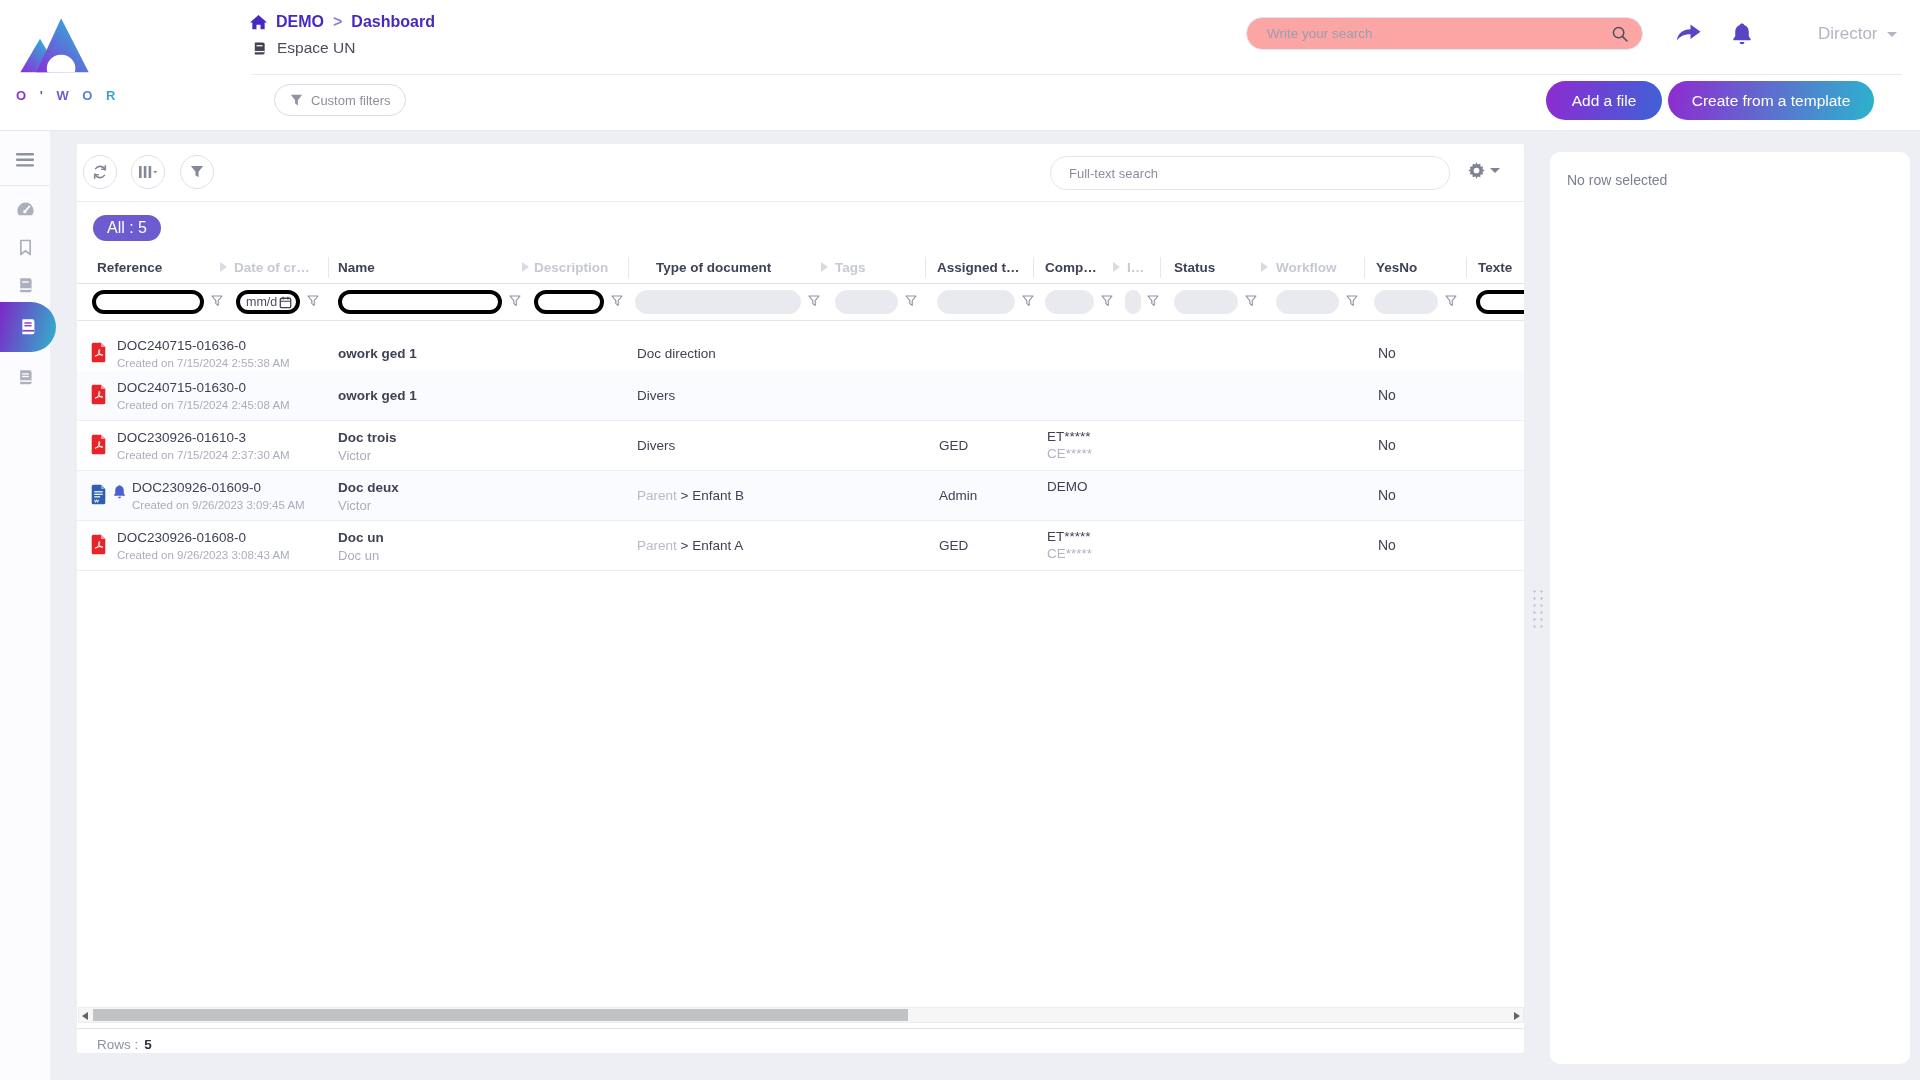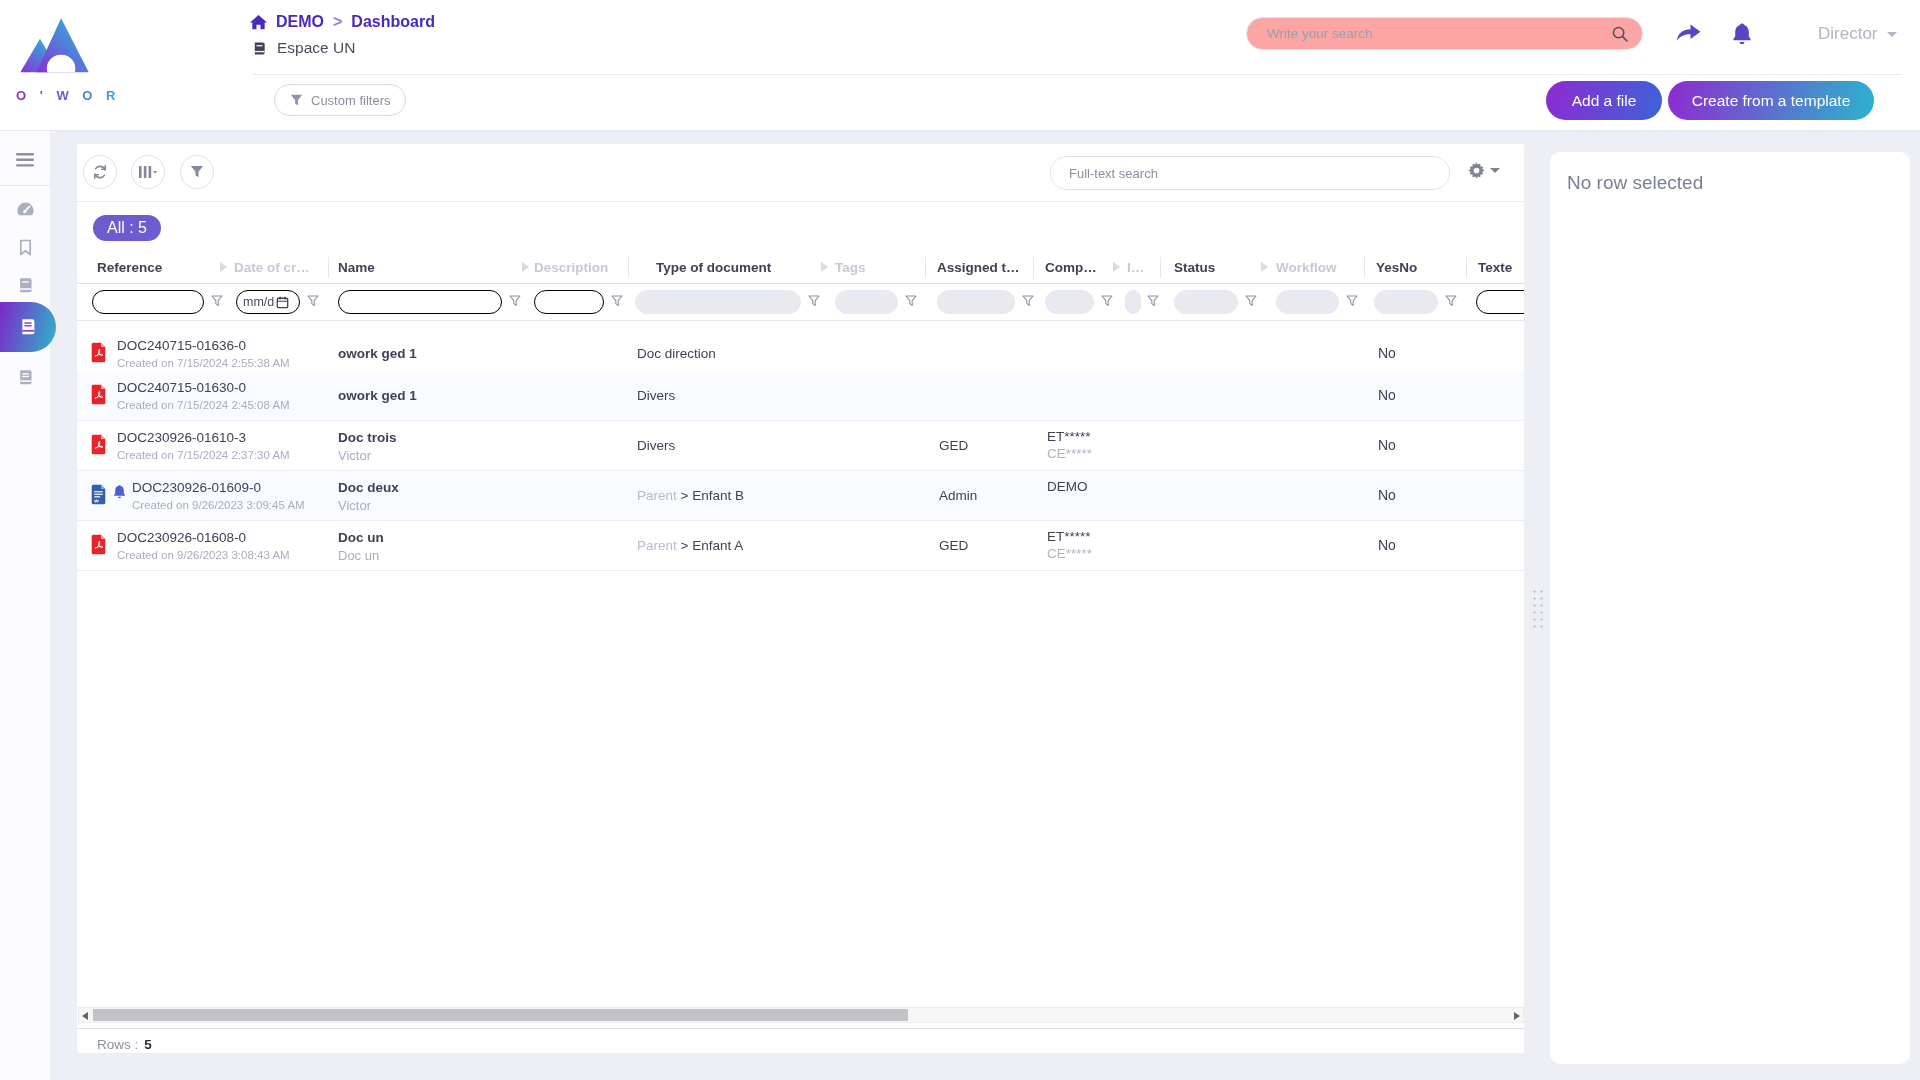--- a/index.html
+++ b/index.html
@@ -74,21 +74,21 @@
              cursor:pointer;}
 
   .thead{position:absolute;left:0;top:107px;width:1449px;height:33px;border-bottom:1px solid #dfe1e8;}
   .th{position:absolute;top:9px;font-size:13.5px;font-weight:bold;color:#3f4254;white-space:nowrap;cursor:pointer;}
   .th.muted{color:#c6c9d4;}
   .sort-arrow{position:absolute;top:11px;width:0;height:0;border-top:5px solid transparent;
               border-bottom:5px solid transparent;border-left:7px solid #d9dbe4;}
   .th-sep{position:absolute;top:6px;width:1px;height:21px;background:#e5e6ee;}
 
   .tfilter{position:absolute;left:0;top:140px;width:1449px;height:37px;border-bottom:1px solid #e5e6ee;}
-  .f-input{position:absolute;top:6px;height:24px;border:1px solid #000000;border-radius:12px;
+  .f-input{position:absolute;top:6px;height:24px;border:4px solid #000000;border-radius:12px;
            background:#fff;}
   .f-input input{width:100%;height:100%;border:none;outline:none;background:transparent;
            border-radius:12px;padding:0 8px;font-size:12.5px;color:#4a4e5c;
            font-family:"Liberation Sans",sans-serif;}
   .f-input.disabled{background:#e9eaef;border:1px solid #e9eaef;}
   .f-date{display:flex;align-items:center;gap:2px;padding:0 6px;font-size:12.5px;color:#4b4e5c;
           overflow:hidden;cursor:text;}
   .f-funnel{position:absolute;top:11px;color:#8f93a3;cursor:pointer;display:flex;}
 
   .rows{position:absolute;left:0;top:177px;width:1449px;}
@@ -117,21 +117,21 @@
            border-bottom:4px solid transparent;border-right:6px solid #636363;cursor:pointer;}
   .hs-right{position:absolute;right:3px;top:4px;width:0;height:0;border-top:4px solid transparent;
            border-bottom:4px solid transparent;border-left:6px solid #636363;cursor:pointer;}
   .foot-divider{position:absolute;left:0;top:884px;width:1449px;height:1px;background:#e2e3ea;}
   .rows-footer{position:absolute;left:20px;top:893px;font-size:13.5px;color:#8c90a0;}
   .rows-footer b{color:#2b2e3a;margin-left:6px;}
 
   
   .details-panel{position:absolute;left:1550px;top:152px;width:360px;height:912px;background:#fff;
                  border-radius:10px;z-index:1;}
-  .panel-empty{padding:20px 17px;font-size:19px;color:#7b7f93;}
+  .panel-empty{padding:20px 17px;font-size:14px;color:#7b7f93;}
   .resize-handle{position:absolute;left:1531px;top:588px;width:14px;height:40px;cursor:col-resize;
                  background-image:radial-gradient(#c4c8d4 1.3px, transparent 1.4px);
                  background-size:7px 7px;}
 </style>
 </head>
 <body>
 
 <header class="top-header">
   <div class="logo-wrap">
     <span>

